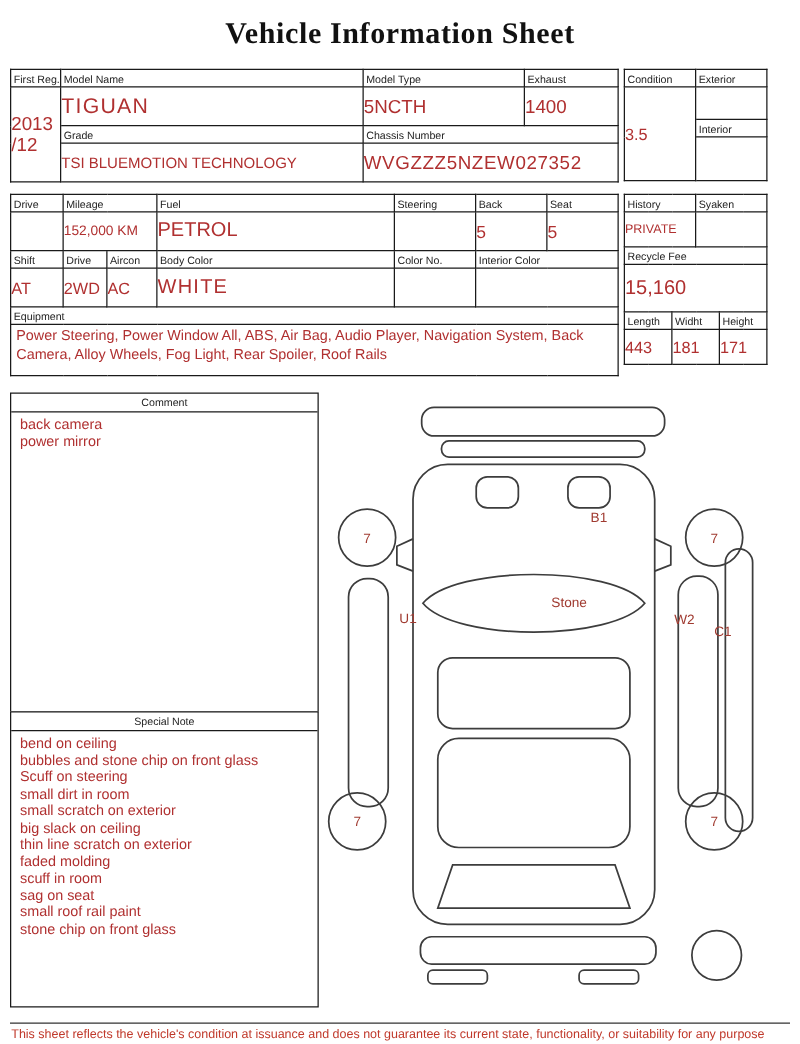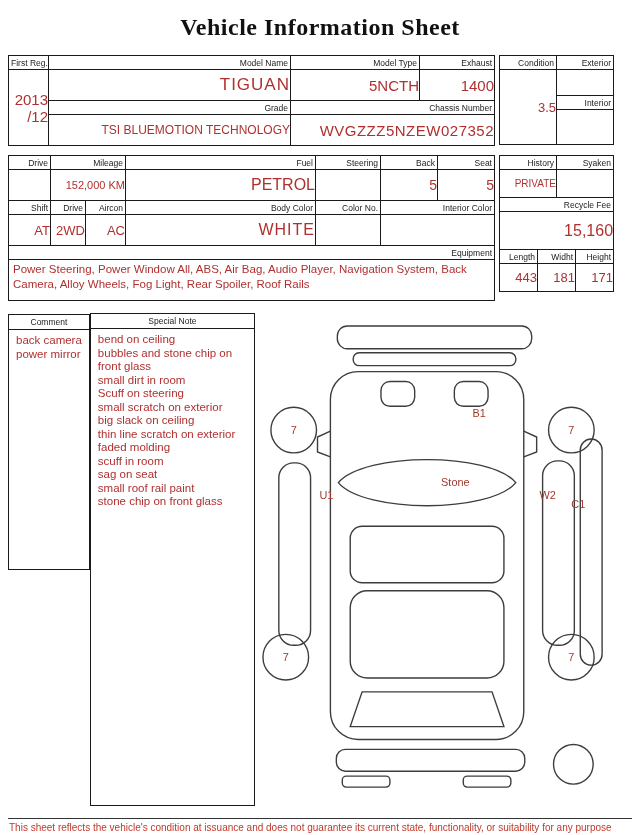--- a/index.html
+++ b/index.html
@@ -10,41 +10,41 @@
   }
   .sheet { padding: 6px 8px 0; height: 100%; display: flex; flex-direction: column; }
   .title {
     font-family: "Liberation Serif", serif; font-size: 24px; font-weight: 600;
     text-align: center; margin: 8px 0 14px; letter-spacing: .5px;
   }
   .sec { display: flex; gap: 4px; align-items: flex-start; }
   .sec1 { margin-bottom: 9px; }
   .sec2 { margin-bottom: 13px; }
   table.tbl { border-collapse: collapse; table-layout: fixed; }
-  .tbl td { border: 1px solid #1a1a1a; text-align: right; vertical-align: middle; padding: 0; overflow: hidden; }
+  .tbl td { border: 1px solid #1a1a1a; text-align: left; vertical-align: middle; padding: 0; overflow: hidden; }
   td.hdr { font-size: 8.5px; height: 14px; color: #222; font-weight: 400; padding: 1px 2px; white-space: nowrap; }
   td.val { color: #b03030; }
   tr.vrow { height: 31px; }
   .v-firstreg { font-size: 15px; white-space: pre-line; text-align: left; padding-left: 3px; line-height: 17px; }
   .v-model { font-size: 17px; letter-spacing: 1px; }
   .v-type { font-size: 15px; }
   .v-grade { font-size: 12px; }
   .v-chassis { font-size: 15px; color: #7c6055; letter-spacing: .5px; }
   .v-cond { font-size: 13px; }
   .v-mileage { font-size: 11px; }
   .v-fuel { font-size: 16px; }
   .v-num { font-size: 14px; }
   .v-shift { font-size: 13px; }
   .v-bodycolor { font-size: 16px; letter-spacing: 1px; margin-left: 12px; }
   .v-history { font-size: 10px; }
   .v-fee { font-size: 16px; }
   .v-dim { font-size: 13px; }
   td.eq { color: #b03030; font-size: 11.5px; text-align: left; vertical-align: top; padding: 2px 4px; line-height: 15px; height: 41px; }
   .sec3 { flex: 0 0 auto; }
-  .leftcol { width: 247px; height: 492px; display: flex; flex-direction: row; }
+  .leftcol { width: 247px; height: 492px; display: flex; flex-direction: column; }
   .box { border: 1px solid #1a1a1a; display: flex; flex-direction: column; background: #fff; }
   .box + .box { margin-top: -1px; }
   .box-hdr { border-bottom: 1px solid #1a1a1a; font-size: 8.5px; text-align: center; padding: 2px 0; flex: 0 0 auto; color: #222; }
   .box-body { padding: 4px 7px; color: #b03030; font-size: 11.5px; line-height: 13.5px; }
   .comment-box { height: 256px; }
   .special-box { flex: 1; }
   .diagram { flex: 1; padding-top: 1px; }
   .diagram svg { display: block; }
   .footer {
     margin-top: auto; border-top: 1px solid #333; color: #c0392b;
@@ -213,22 +213,22 @@
         <div class="box-body">
           <div class="note-line">back camera</div>
           <div class="note-line">power mirror</div>
         </div>
       </div>
       <div class="box special-box">
         <div class="box-hdr">Special Note</div>
         <div class="box-body">
           <div class="note-line">bend on ceiling</div>
           <div class="note-line">bubbles and stone chip on front glass</div>
+          <div class="note-line">Scuff on steering</div>
           <div class="note-line">small dirt in room</div>
-          <div class="note-line">Scuff on steering</div>
           <div class="note-line">small scratch on exterior</div>
           <div class="note-line">big slack on ceiling</div>
           <div class="note-line">thin line scratch on exterior</div>
           <div class="note-line">faded molding</div>
           <div class="note-line">scuff in room</div>
           <div class="note-line">sag on seat</div>
           <div class="note-line">small roof rail paint</div>
           <div class="note-line">stone chip on front glass</div>
         </div>
       </div>

